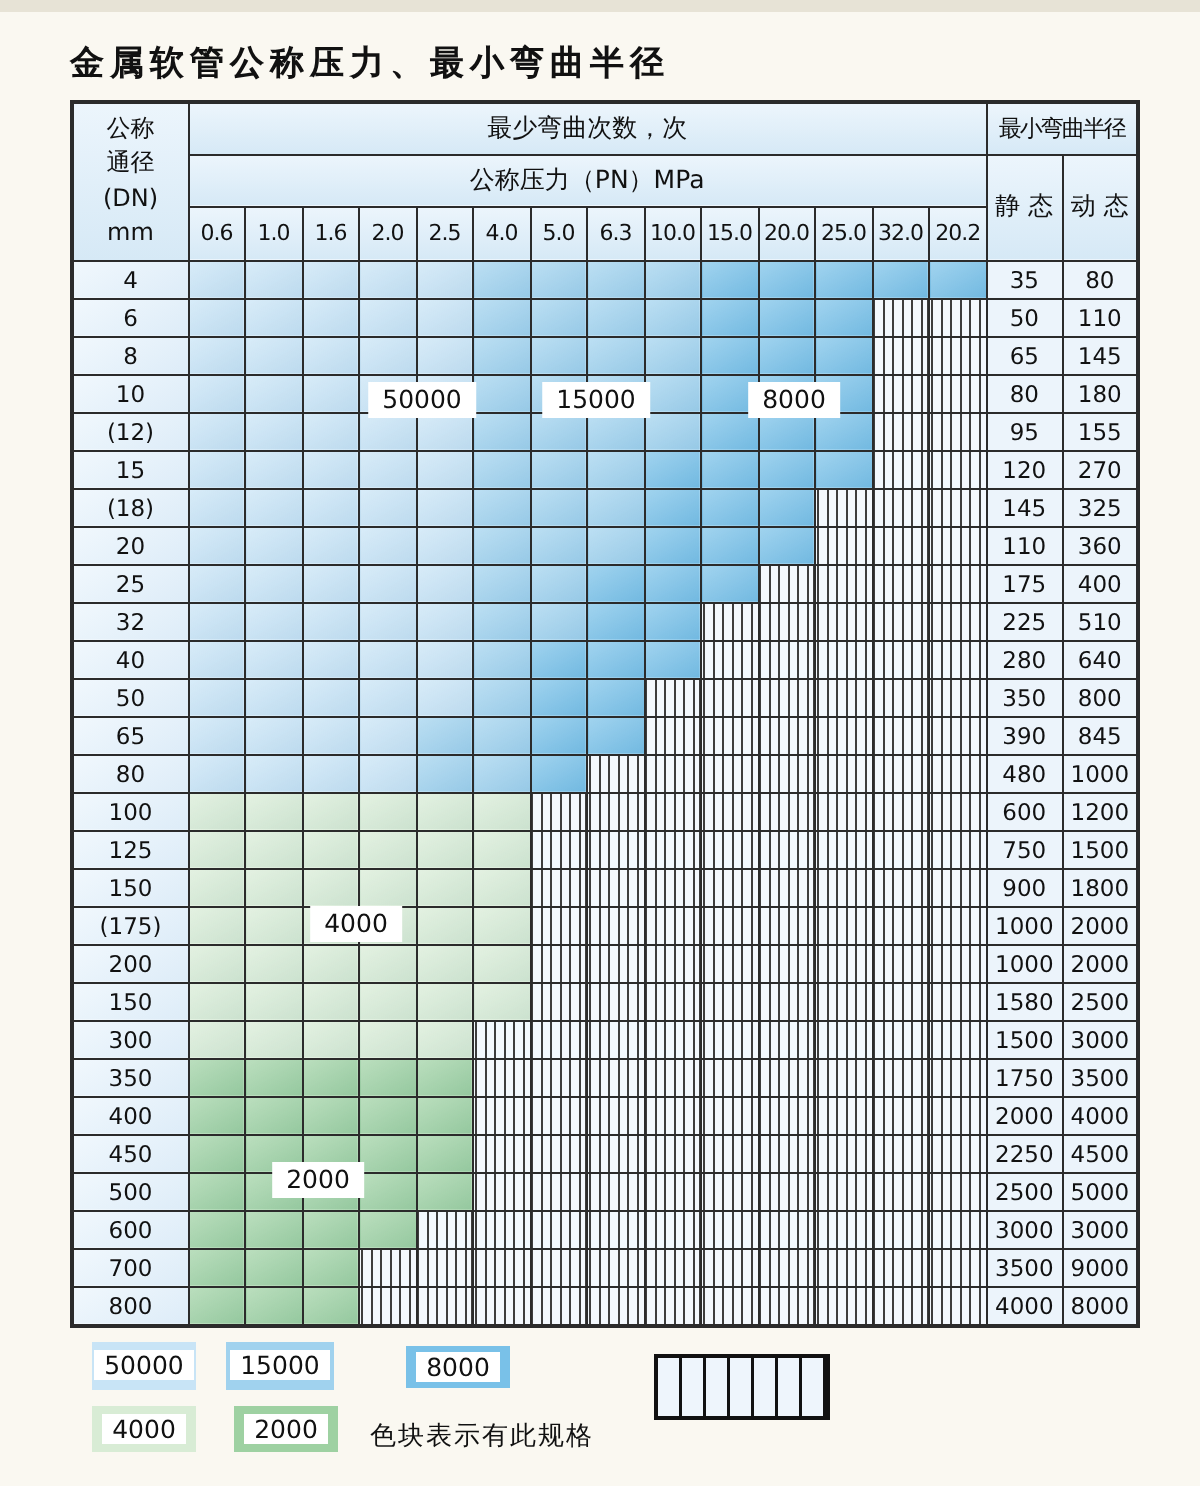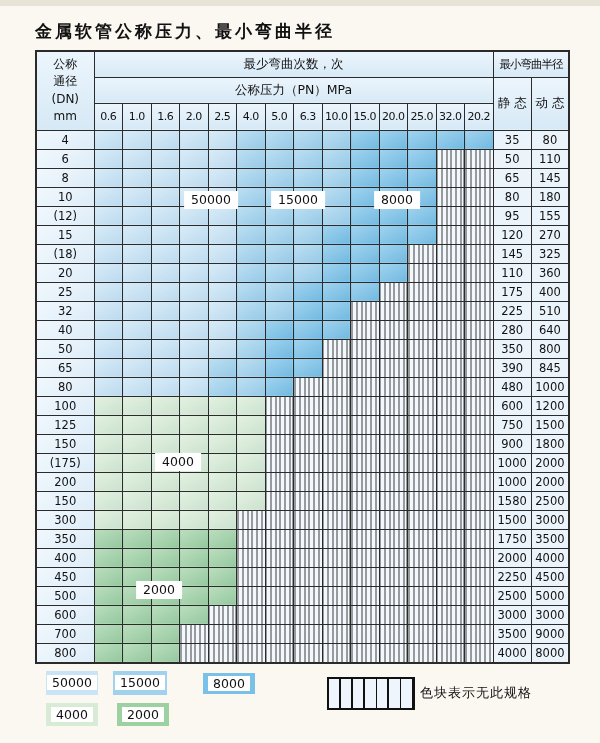--- a/index.html
+++ b/index.html
@@ -685,17 +685,17 @@
         <div class="swatch" style="left: 168px; top: 2px; width: 52px; height: 21px; background: rgb(121, 193, 232);">
           <span class="swatch-num">8000</span>
         </div>
         <div class="swatch" style="left: 11px; top: 32px; width: 52px; height: 23px; background: rgb(216, 236, 213);">
           <span class="swatch-num">4000</span>
         </div>
         <div class="swatch" style="left: 82px; top: 32px; width: 52px; height: 23px; background: rgb(158, 209, 162);">
           <span class="swatch-num">2000</span>
         </div>
       </div>
+    <div class="legend-text" style="left:150px;top:38px;">色块表示有此规格</div>
     <div class="none-box"></div>
-    <div class="legend-text" style="left:385px;top:13px;">色块表示无此规格</div>
   </div>
 
 </div>
 
 </body></html>

